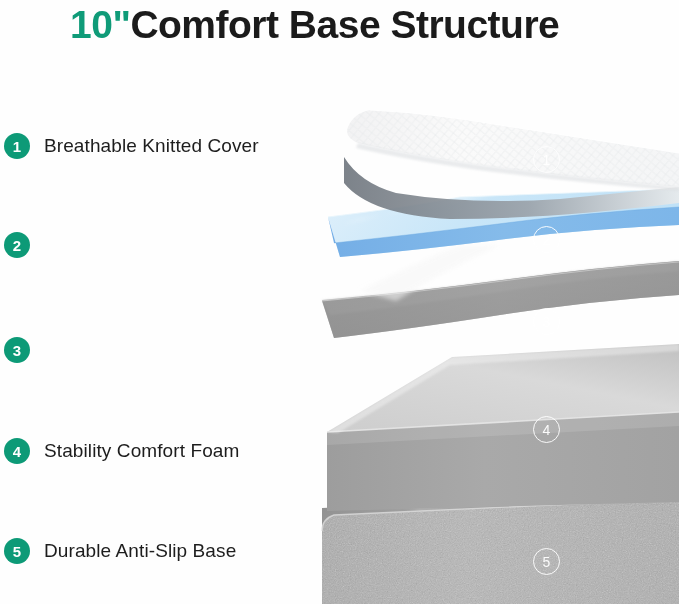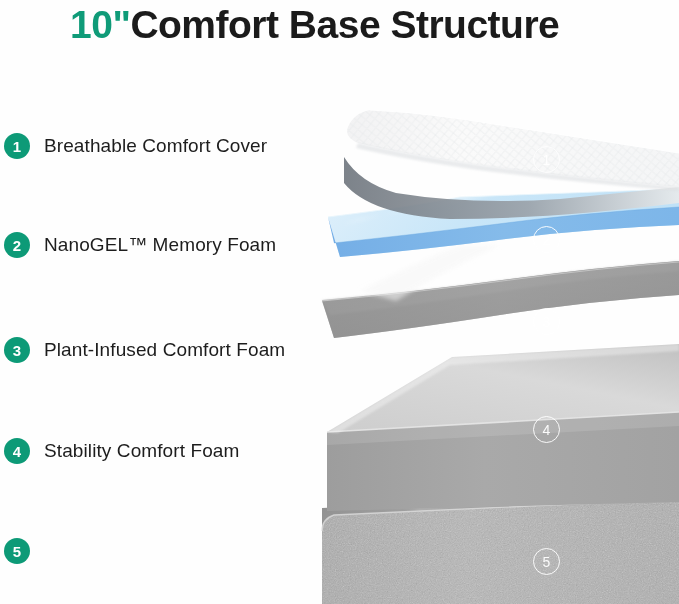--- a/index.html
+++ b/index.html
@@ -105,36 +105,35 @@
 <body>
 
 <div id="infographic">
 
   <div class="title">
     <span class="measure">10"</span><span class="rest">Comfort Base Structure</span>
   </div>
 
   <div class="legend-item legend-1">
     <div class="legend-badge">1</div>
-    <div class="legend-text">Breathable Comfort Cover</div>
+    <div class="legend-text">Breathable Knitted Cover</div>
   </div>
   <div class="legend-item legend-2">
     <div class="legend-badge">2</div>
-    <div class="legend-text">NanoGEL™ Memory Foam</div>
   </div>
   <div class="legend-item legend-3">
     <div class="legend-badge">3</div>
-    <div class="legend-text">Plant-Infused Comfort Foam</div>
   </div>
   <div class="legend-item legend-4">
     <div class="legend-badge">4</div>
     <div class="legend-text">Stability Comfort Foam</div>
   </div>
   <div class="legend-item legend-5">
     <div class="legend-badge">5</div>
+    <div class="legend-text">Durable Anti-Slip Base</div>
   </div>
 
   <div class="stack">
     <svg width="379" height="509" viewBox="0 0 379 509" xmlns="http://www.w3.org/2000/svg">
       <defs>
         <linearGradient id="coverTop" x1="0" y1="0" x2="1" y2="0">
           <stop offset="0" stop-color="#f2f2f3"></stop>
           <stop offset="0.35" stop-color="#fafafa"></stop>
           <stop offset="1" stop-color="#f4f5f6"></stop>
         </linearGradient>

